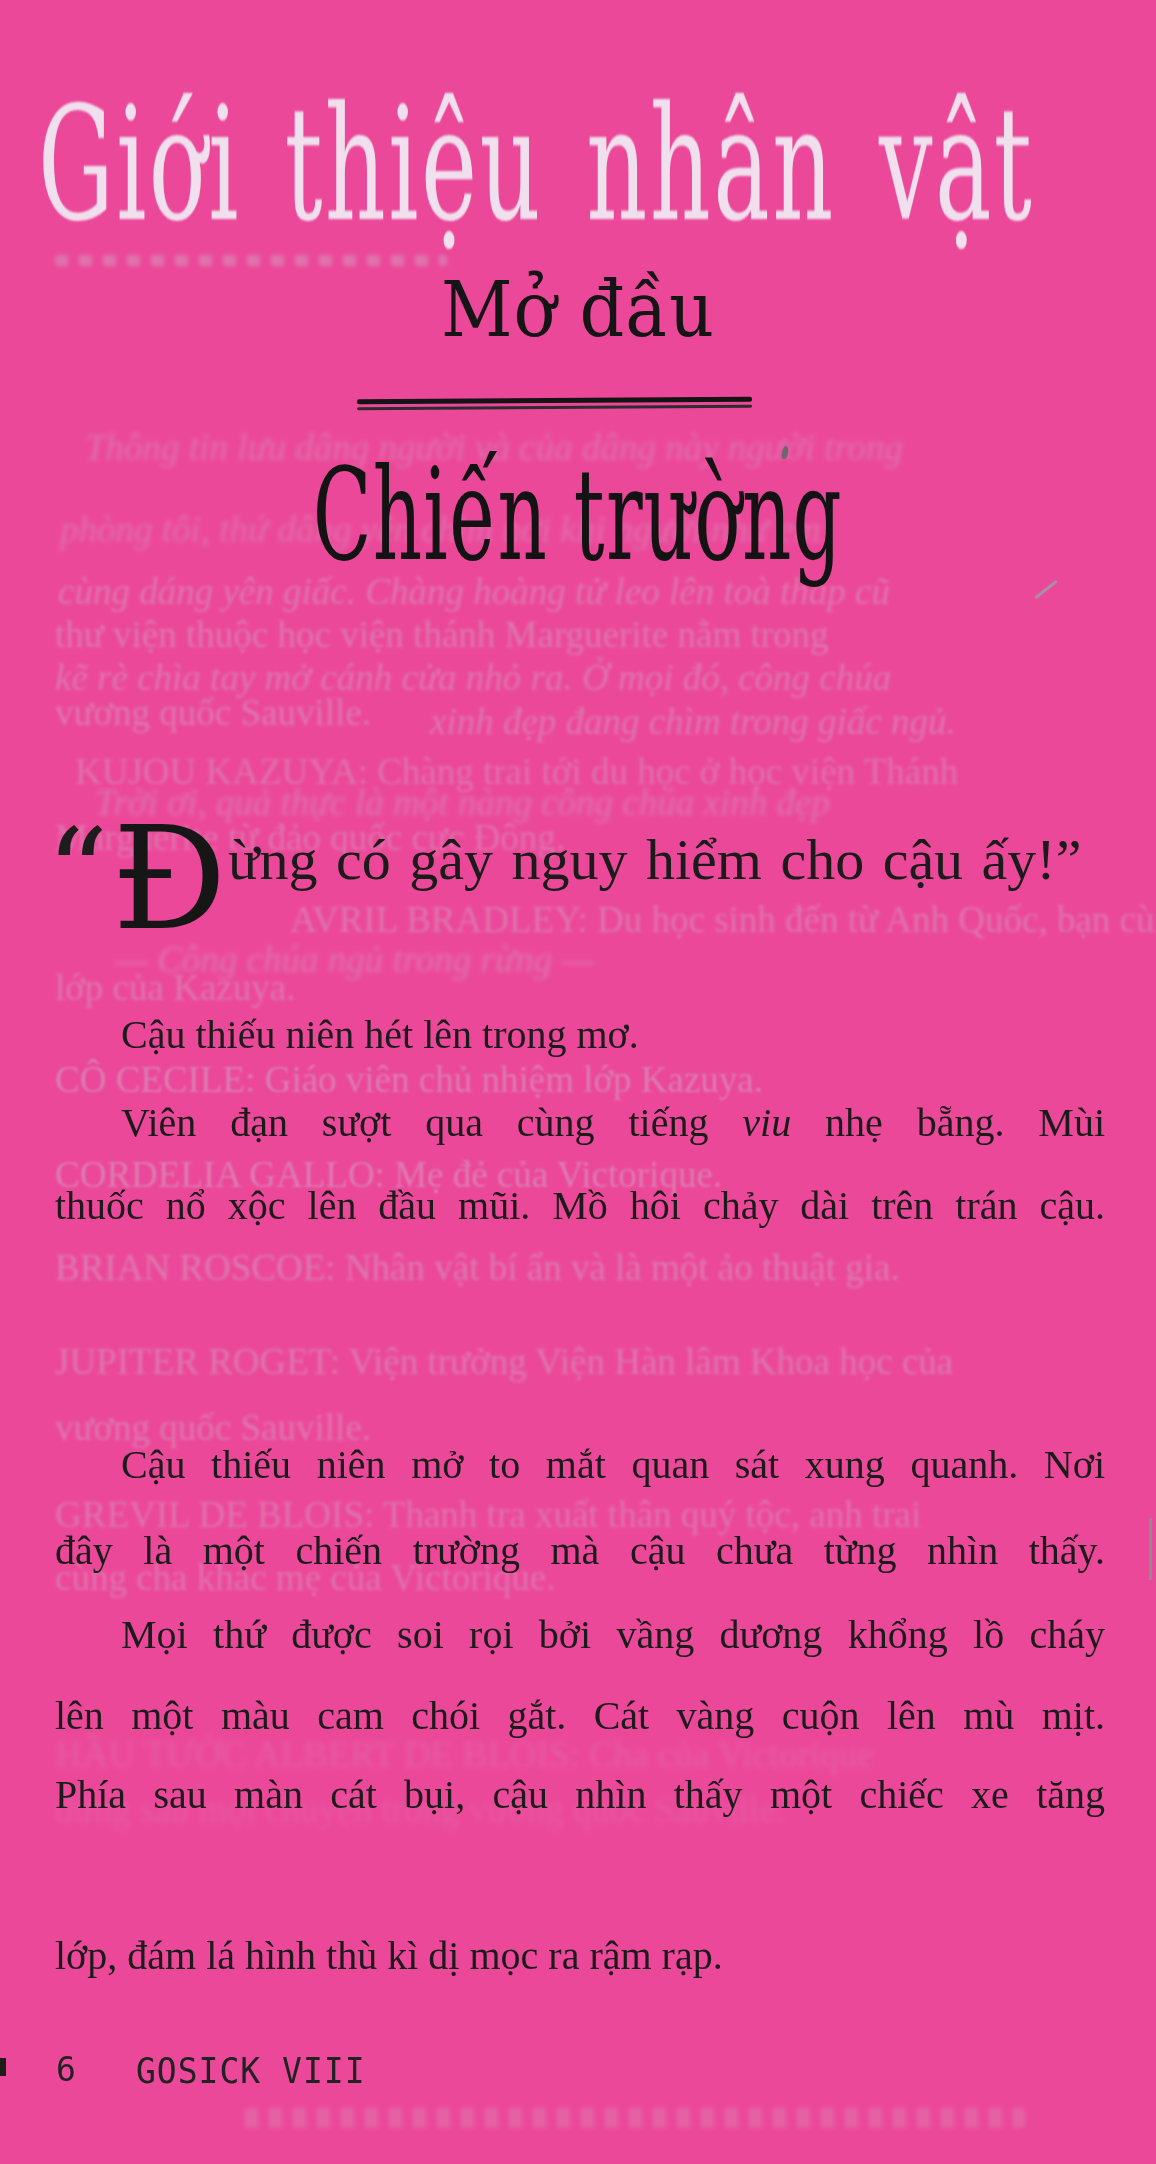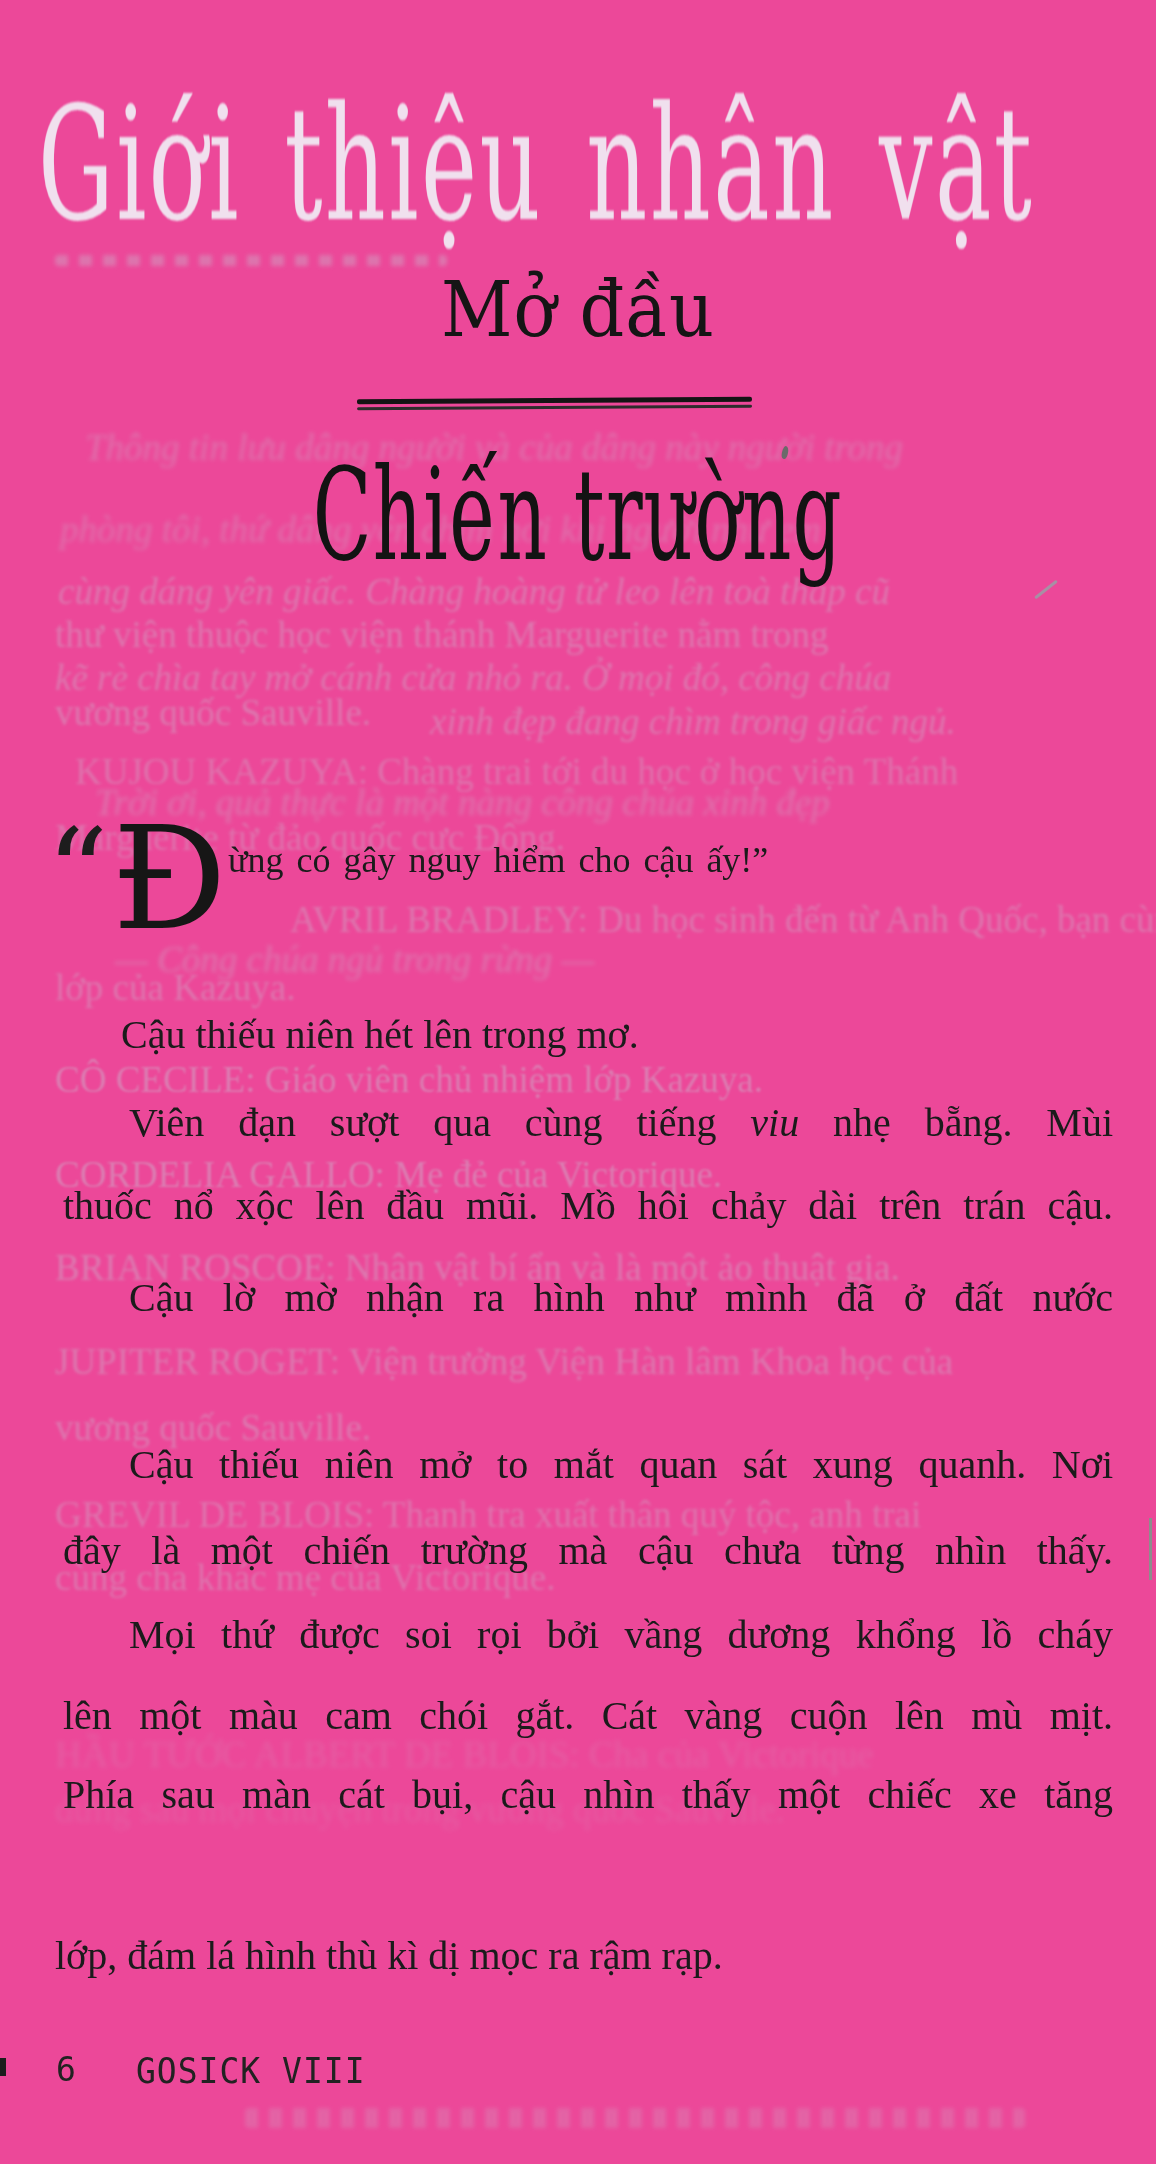--- a/index.html
+++ b/index.html
@@ -56,29 +56,29 @@
     font-family:"DejaVu Serif",serif;font-size:122px;line-height:1;
     color:#1d1d1d;
   }
   .drop-cap{
     position:absolute;left:112px;top:808px;
     font-family:"DejaVu Serif",serif;font-size:142px;line-height:1;
     color:#161616;
   }
   .opening-line{
     position:absolute;left:228px;top:830px;
-    font-size:36px;line-height:60px;color:#1b1b1b;
+    font-size:58px;line-height:60px;color:#1b1b1b;
     word-spacing:4px;white-space:nowrap;
   }
   .bl{
     position:absolute;left:55px;width:1050px;box-sizing:border-box;
     font-size:40px;line-height:56px;color:#1b1b1b;
   }
   .bl.ind{padding-left:66px;}
-  .bl.j{text-align:justify;text-align-last:justify;margin-left:8px;}
+  .bl.j{text-align:justify;text-align-last:justify;}
   .bl .itw{font-style:italic;}
   
   .footer-num,.footer-title{
     position:absolute;top:2050px;
     font-family:"DejaVu Sans Mono","Liberation Mono",monospace;
     font-size:33px;line-height:40px;color:#222;
   }
   .footer-num{left:56px;}
   .footer-title{left:136px;letter-spacing:1px;transform:scaleY(1.05);transform-origin:left top;}
   
@@ -137,21 +137,20 @@
       <span>Chiến trường</span>
     </div>
 
     <span class="open-quote">“</span>
     <span class="drop-cap">Đ</span>
     <div class="opening-line">ừng có gây nguy hiểm cho cậu ấy!”</div>
 
     <div class="bl ind" style="top:1007px;">Cậu thiếu niên hét lên trong mơ.</div>
     <div class="bl ind j" style="top:1095px;"><span>Viên đạn sượt qua cùng tiếng </span><span class="itw">viu</span><span> nhẹ bẵng. Mùi</span></div>
     <div class="bl j" style="top:1178px;">thuốc nổ xộc lên đầu mũi. Mồ hôi chảy dài trên trán cậu.</div>
-    <div class="bl ind j" style="top:1270px;">Cậu lờ mờ nhận ra hình như mình đã ở đất nước</div>
     <div class="bl ind j" style="top:1437px;">Cậu thiếu niên mở to mắt quan sát xung quanh. Nơi</div>
     <div class="bl j" style="top:1523px;">đây là một chiến trường mà cậu chưa từng nhìn thấy.</div>
     <div class="bl ind j" style="top:1607px;">Mọi thứ được soi rọi bởi vầng dương khổng lồ cháy</div>
     <div class="bl j" style="top:1767px;">Phía sau màn cát bụi, cậu nhìn thấy một chiếc xe tăng</div>
     <div class="bl j" style="top:1688px;">lên một màu cam chói gắt. Cát vàng cuộn lên mù mịt.</div>
     <div class="bl" style="top:1928px;">lớp, đám lá hình thù kì dị mọc ra rậm rạp.</div>
 
     <div class="footer-num">6</div>
     <div class="footer-title">GOSICK VIII</div>
 

